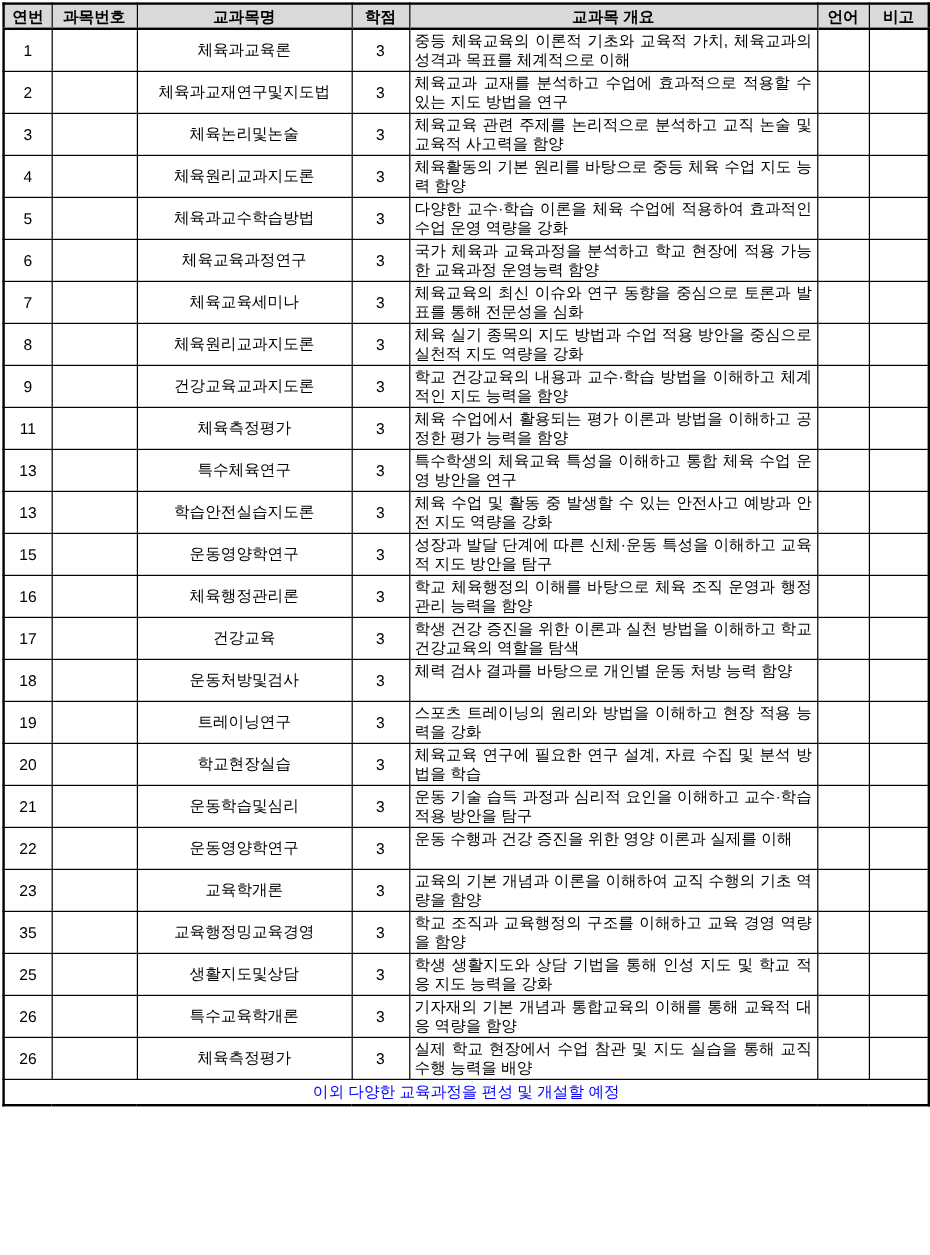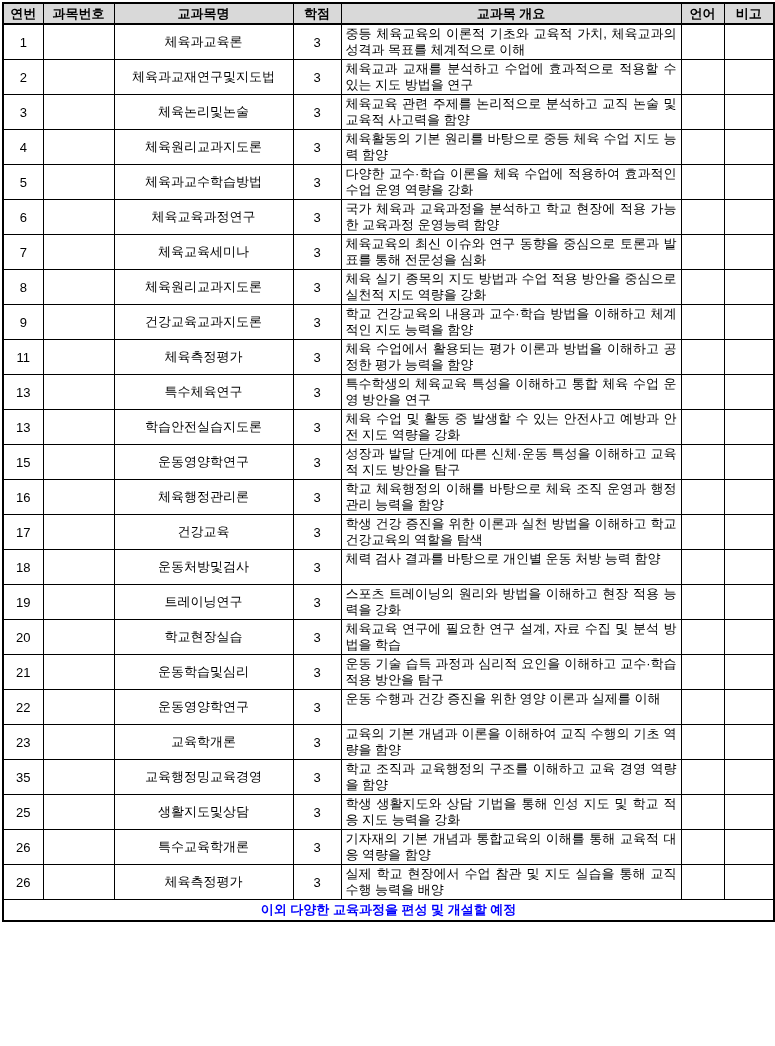--- a/index.html
+++ b/index.html
@@ -61,21 +61,20 @@
     vertical-align: top !important;
   }
   .course-table tr.footer-row {
     height: 20px;
   }
   .course-table tr.footer-row td {
     text-align: center;
     color: #0000ff;
     font-size: 13px;
     vertical-align: middle;
-    font-weight: bold;
   }
 </style>
 </head>
 <body>
 
 <div class="page">
   <table class="course-table">
     <colgroup>
       <col style="width:40px">
       <col style="width:71px">

